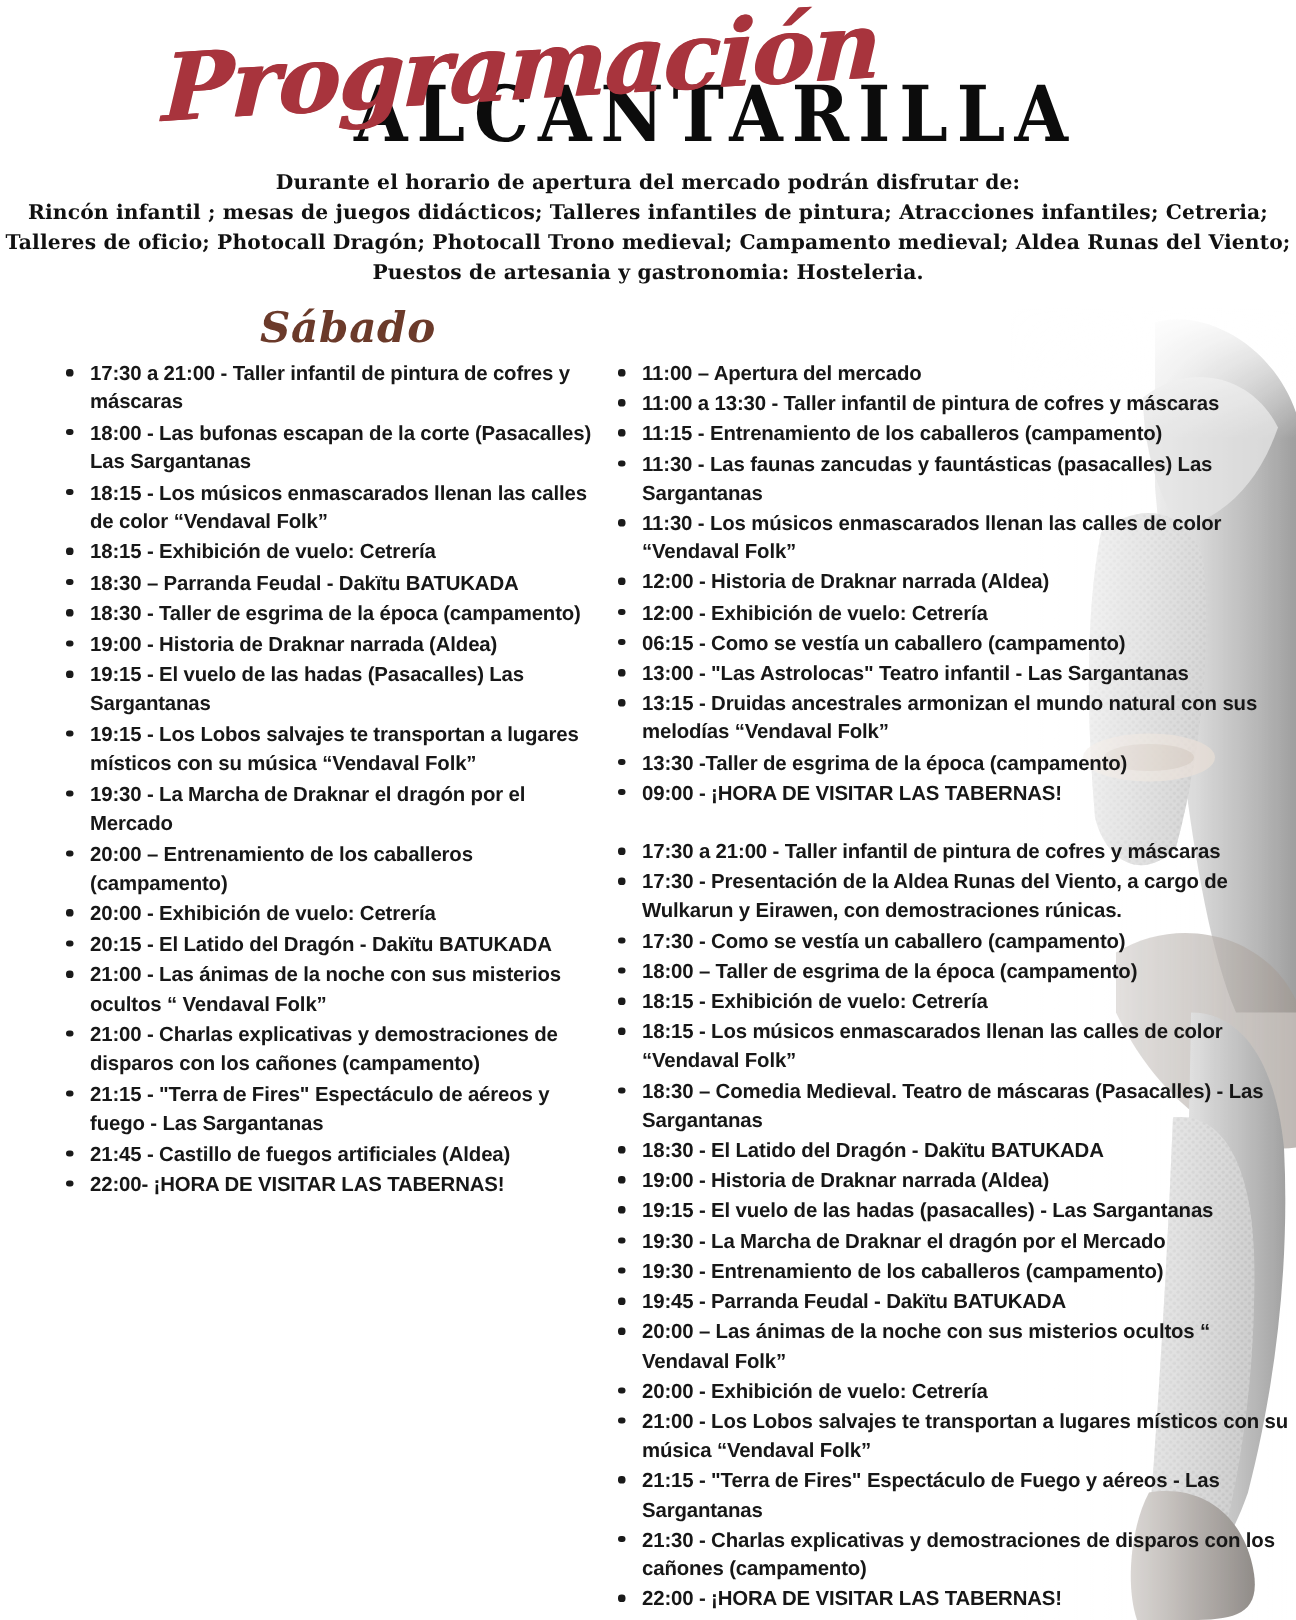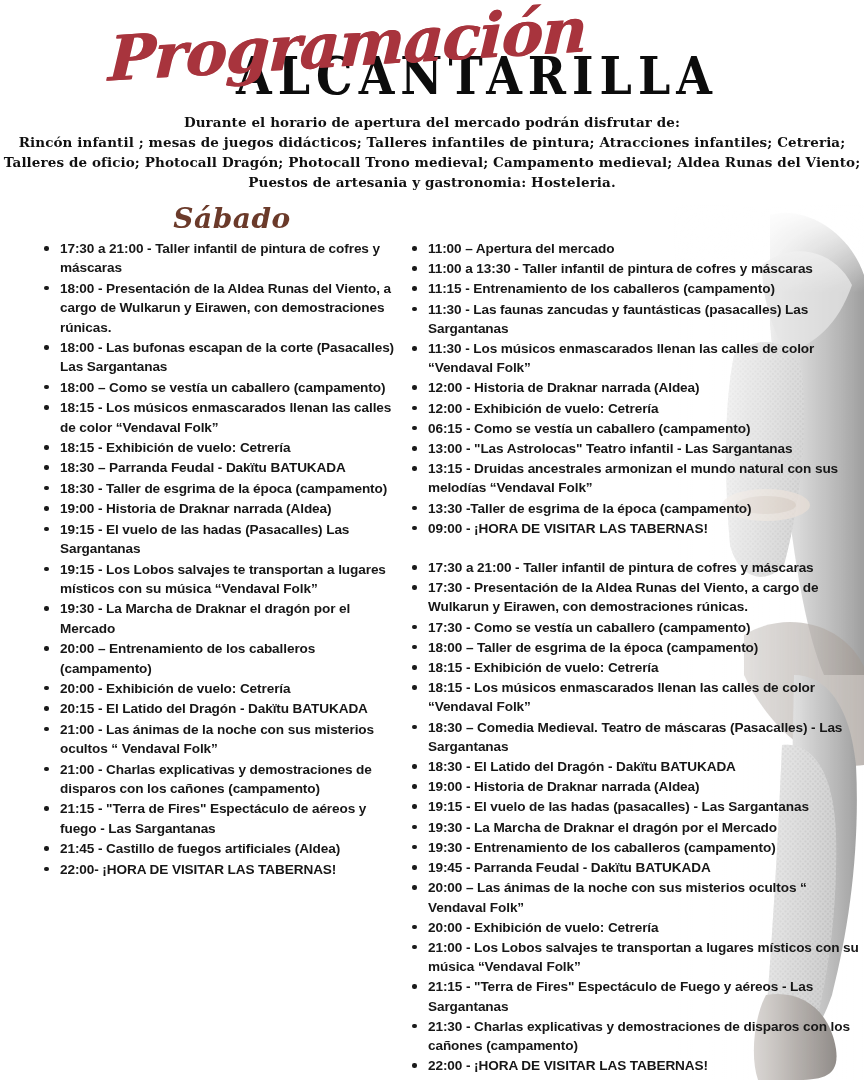--- a/index.html
+++ b/index.html
@@ -227,23 +227,21 @@
 
   <div class="day-heads">
     <div class="day-head right">Sábado</div>
   </div>
 
   <div class="columns">
 
     <div class="col col-fri">
       <ul class="sched" id="friday-list">
           <li>17:30 a 21:00 - Taller infantil de pintura de cofres y máscaras</li>
-          <li>18:00 - Presentación de la Aldea Runas del Viento, a cargo de Wulkarun y Eirawen, con demostraciones rúnicas.</li>
           <li>18:00 - Las bufonas escapan de la corte (Pasacalles) Las Sargantanas</li>
-          <li>18:00 – Como se vestía un caballero (campamento)</li>
           <li>18:15 - Los músicos enmascarados llenan las calles de color “Vendaval Folk”</li>
           <li>18:15 - Exhibición de vuelo: Cetrería</li>
           <li>18:30 – Parranda Feudal - Dakïtu BATUKADA</li>
           <li>18:30 - Taller de esgrima de la época (campamento)</li>
           <li>19:00 - Historia de Draknar narrada (Aldea)</li>
           <li>19:15 - El vuelo de las hadas (Pasacalles) Las Sargantanas</li>
           <li>19:15 - Los Lobos salvajes te transportan a lugares místicos con su música “Vendaval Folk”</li>
           <li>19:30 - La Marcha de Draknar el dragón por el Mercado</li>
           <li>20:00 – Entrenamiento de los caballeros (campamento)</li>
           <li>20:00 - Exhibición de vuelo: Cetrería</li>

